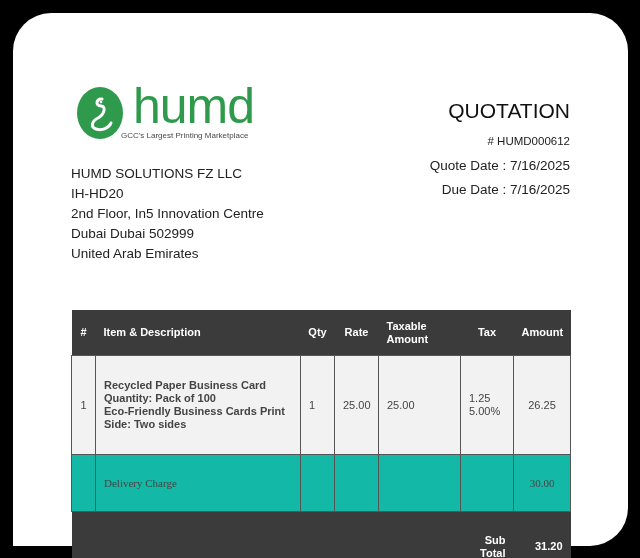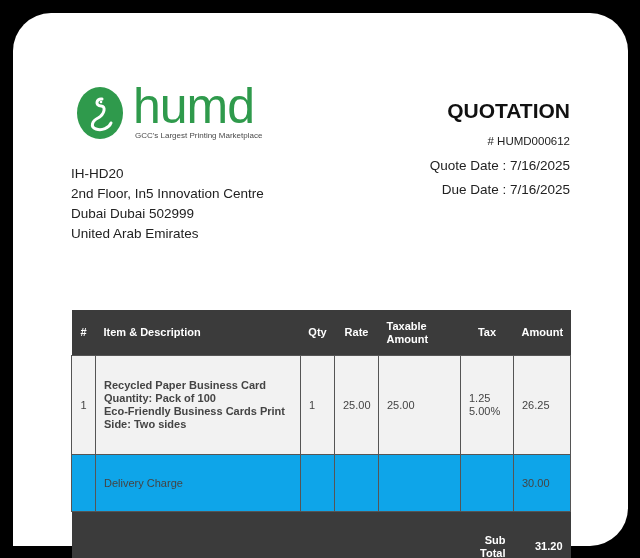--- a/index.html
+++ b/index.html
@@ -16,23 +16,23 @@
   .logo-circle {
     position: absolute; left: 0; top: 0; width: 46px; height: 52px; border-radius: 50%;
     background: #2f9a4c;
   }
   .logo-circle svg { position: absolute; left: 0; top: 0; }
   .logo-word {
     position: absolute; left: 48px; top: -10px; font-size: 50px; font-weight: normal;
     color: #2f9a4c; letter-spacing: -1px; font-family: "Liberation Sans", sans-serif; margin-left: 8px;
   }
   .logo-tag {
-    position: absolute; left: 58px; top: 44px; font-size: 8px; color: #4a4a4a; white-space: nowrap;
+    position: absolute; left: 44px; top: 44px; font-size: 8px; color: #4a4a4a; white-space: nowrap;
   }
-  .title { position: absolute; right: 70px; top: 99px; font-size: 21px; color: #111; font-weight: bold; }
+  .title { position: absolute; right: 70px; top: 99px; font-size: 21px; color: #111; }
   .num { position: absolute; right: 70px; top: 135px; font-size: 11.5px; color: #222; }
   .qdate { position: absolute; right: 70px; top: 158px; font-size: 13.5px; color: #222; }
   .ddate { position: absolute; right: 70px; top: 182px; font-size: 13.5px; color: #222; padding-left: 46px; }
   .addr { position: absolute; left: 71px; top: 164px; font-size: 13.5px; line-height: 20px; color: #222; }
   .addr div { white-space: nowrap; }
 
   .tbl {
     position: absolute; left: 71px; top: 310px; width: 499px;
     border-collapse: collapse; table-layout: fixed; font-size: 11px;
   }
@@ -40,22 +40,22 @@
     background: #3b3b3b; color: #fff; font-weight: bold; height: 45px;
     text-align: left; padding: 0 8px; line-height: 13px; vertical-align: middle;
   }
   .tbl th.c { text-align: center; }
   .tbl th.r { text-align: right; }
   .tbl td {
     border: 1px solid #555; padding: 12px 8px; vertical-align: middle; color: #444; line-height: 13px;
   }
   .tbl tr.item td { background: #f2f2f2; height: 74px; }
   .tbl tr.item td.desc { font-weight: bold; color: #444; }
-  .tbl tr.deliv td { background: #0ea5e9; height: 32px; }
-  .tbl td.r { text-align: left; }
+  .tbl tr.deliv td { background: #14b8a6; height: 32px; font-family: Liberation Serif, serif; }
+  .tbl td.r { text-align: center; }
   .tbl td.c { text-align: center; }
   .tbl tr.sub td {
     background: #3b3b3b; color: #fff; font-weight: bold; height: 45px; border: none; text-align: right;
   }
 </style>
 </head>
 <body>
 
 <div class="card">
 </div>
@@ -70,20 +70,21 @@
   <div class="logo-word">humd</div>
   <div class="logo-tag">GCC's Largest Printing Marketplace</div>
 </div>
 
 <div class="title">QUOTATION</div>
 <div class="num"># HUMD000612</div>
 <div class="qdate">Quote Date : 7/16/2025</div>
 <div class="ddate">Due Date : 7/16/2025</div>
 
 <div class="addr">
+  <div>HUMD SOLUTIONS FZ LLC</div>
   <div>IH-HD20</div>
   <div>2nd Floor, In5 Innovation Centre</div>
   <div>Dubai Dubai 502999</div>
   <div>United Arab Emirates</div>
 </div>
 
 <table class="tbl">
   <colgroup>
     <col style="width:24px">
     <col style="width:205px">

